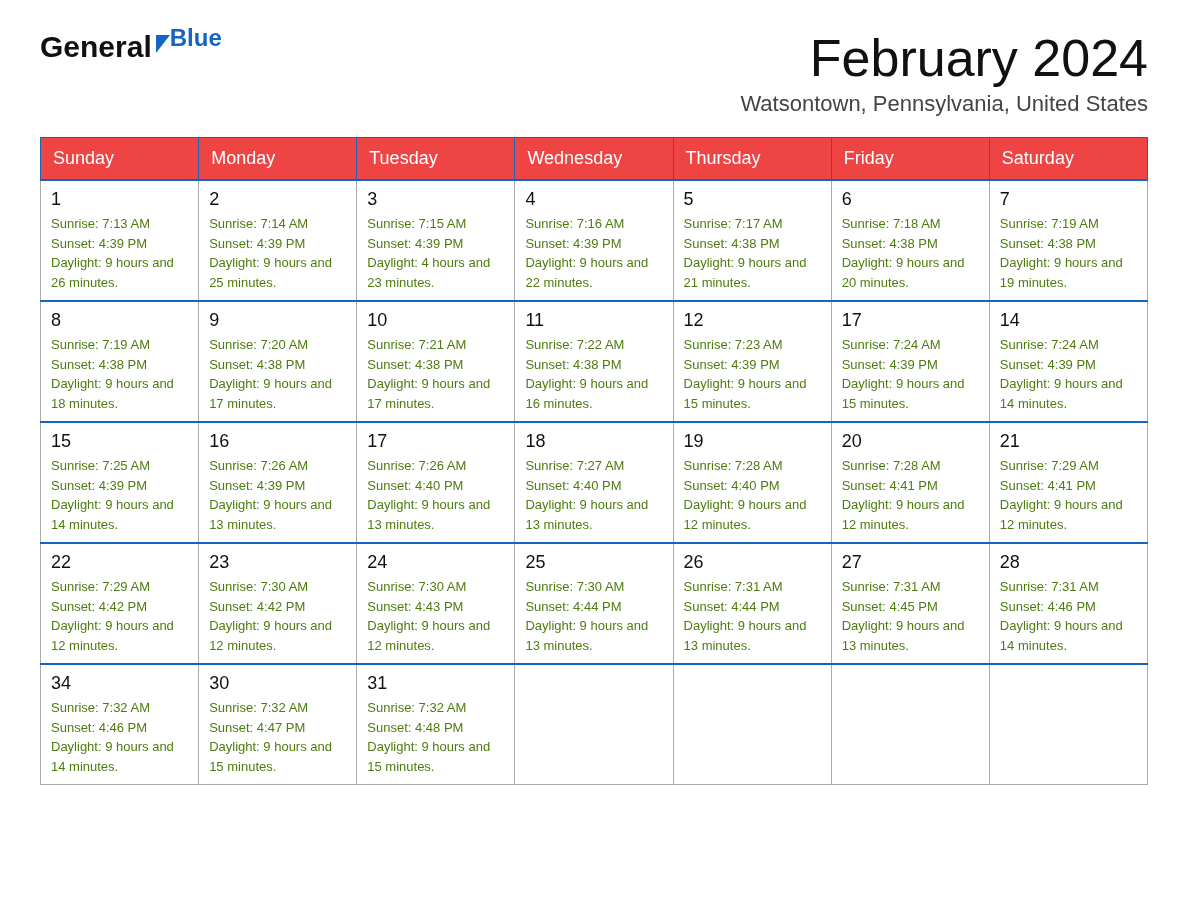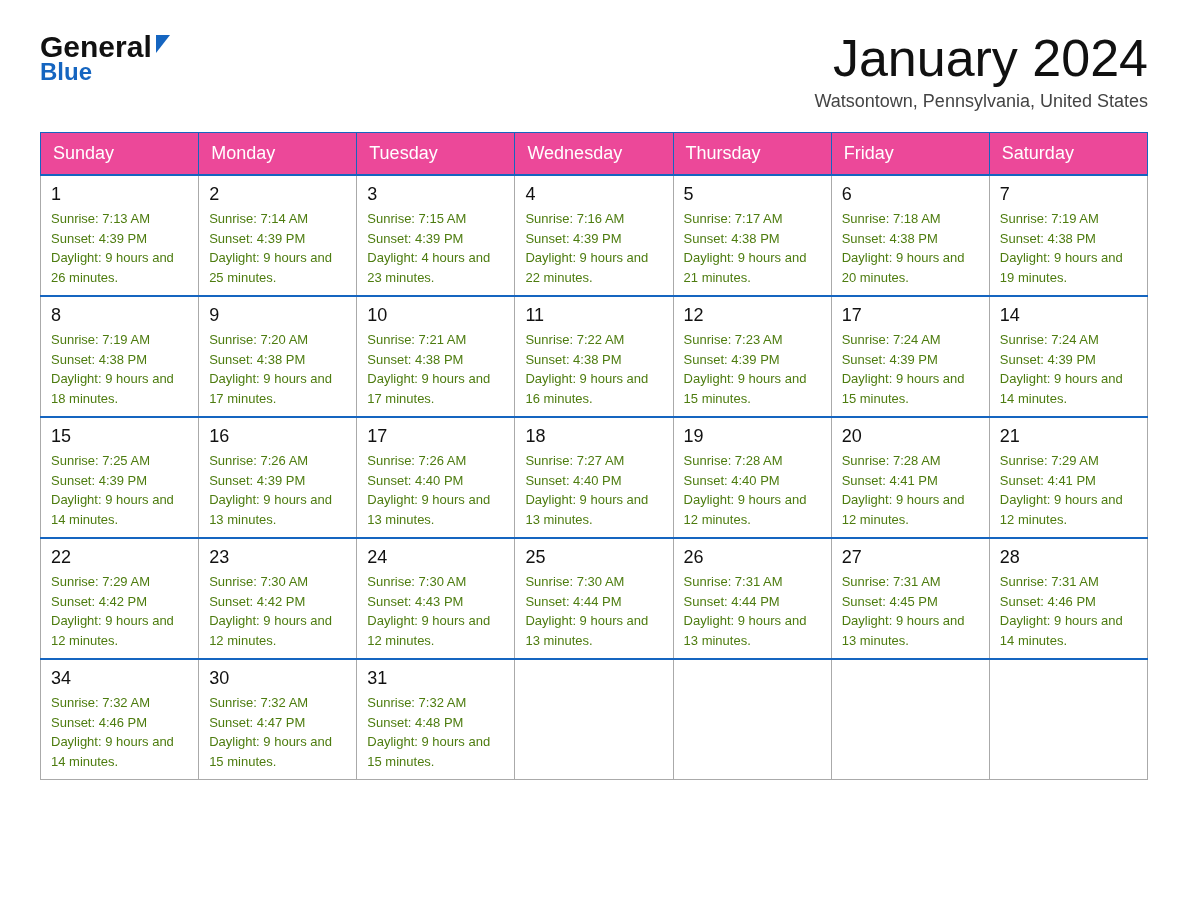--- a/index.html
+++ b/index.html
@@ -24,30 +24,30 @@
     .title-area {
       text-align: right;
     }
     .month-title {
       font-size: 52px;
       font-weight: normal;
       color: #111;
       line-height: 1.1;
     }
     .location-title {
-      font-size: 18px;
+      font-size: 22px;
       color: #444;
       margin-top: 4px;
     }
     .calendar {
       width: 100%;
       border-collapse: collapse;
     }
     .calendar th {
-      background: #ec4899;
+      background: #ef4444;
       color: #fff;
       font-size: 18px;
       font-weight: normal;
       padding: 10px 12px;
       text-align: left;
       border: 1px solid #1565c0;
     }
     .calendar td {
       border: 1px solid #aaa;
       border-top: 2px solid #1565c0;
@@ -76,21 +76,21 @@
       border-top: 2px solid #1565c0;
       background: #fff;
     }
     
     .logo-wrapper {
       display: flex;
       align-items: center;
     }
     .logo-block {
       display: flex;
-      flex-direction: column;
+      flex-direction: row;
       margin-left: 0;
     }
     .logo-line1 {
       font-size: 30px;
       font-weight: bold;
       color: #111;
     }
     .logo-line2 {
       font-size: 24px;
       font-weight: bold;
@@ -106,21 +106,21 @@
     <div class="logo-wrapper">
       <div class="logo-block">
         <div class="logo-line1">
           General<span style="display:inline-block;width:0;height:0;border-style:solid;border-width:18px 14px 0 0;border-color:#1565c0 transparent transparent transparent;margin-left:4px;vertical-align:top;margin-top:5px;"></span>
         </div>
         <div class="logo-line2">Blue</div>
       </div>
     </div>
   </div>
   <div class="title-area">
-    <div class="month-title">January 2024</div>
+    <div class="month-title">February 2024</div>
     <div class="location-title">Watsontown, Pennsylvania, United States</div>
   </div>
 </div>
 
 <table class="calendar">
   <thead>
     <tr>
       <th>Sunday</th>
       <th>Monday</th>
       <th>Tuesday</th>

